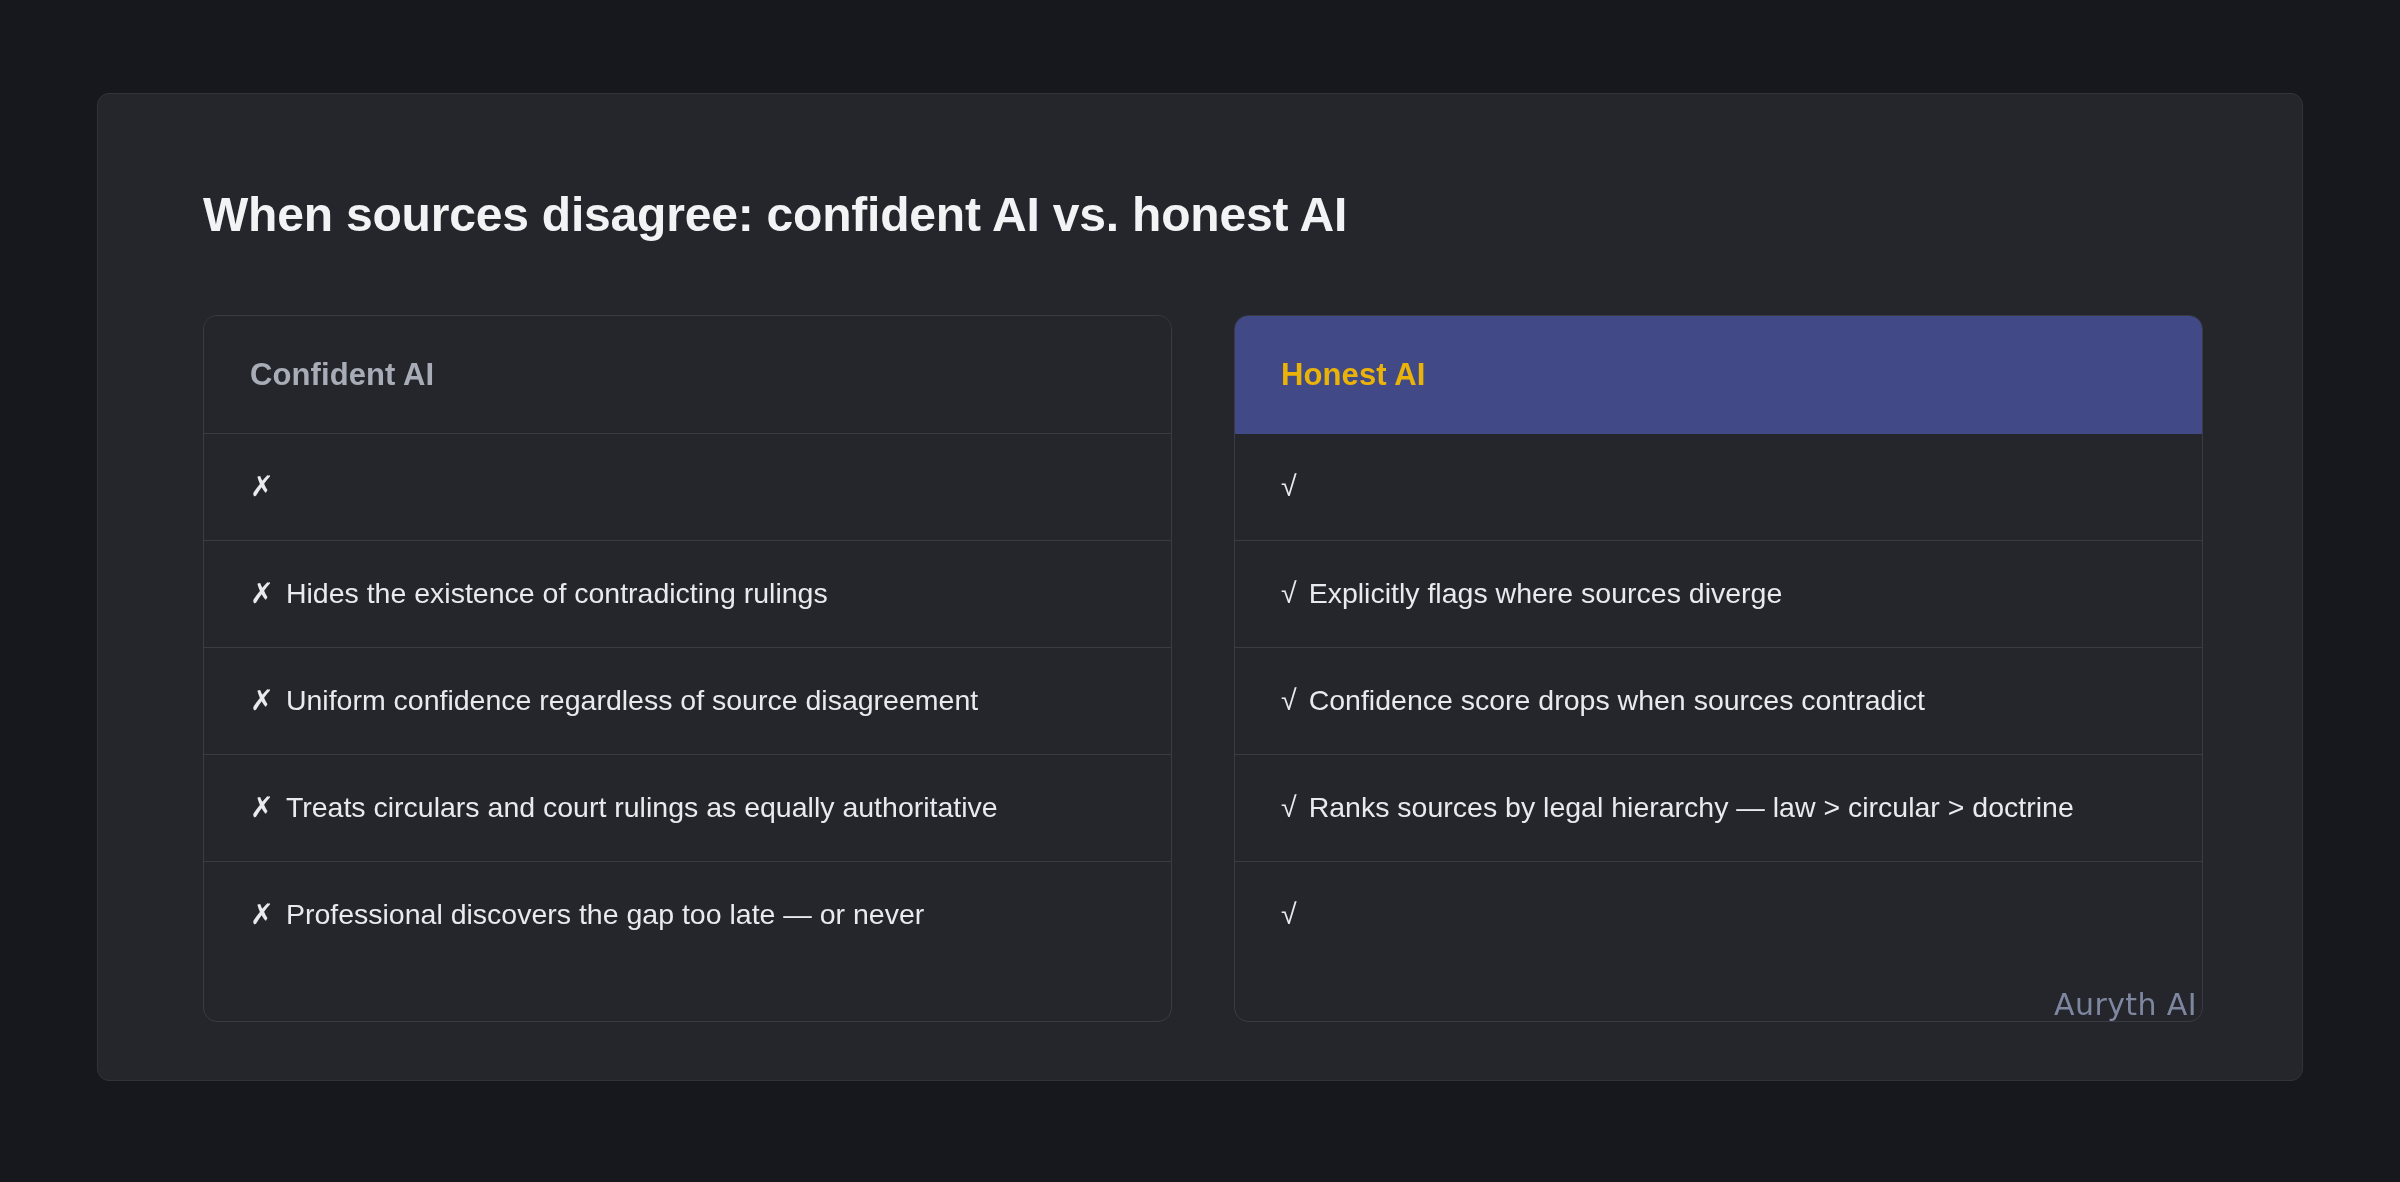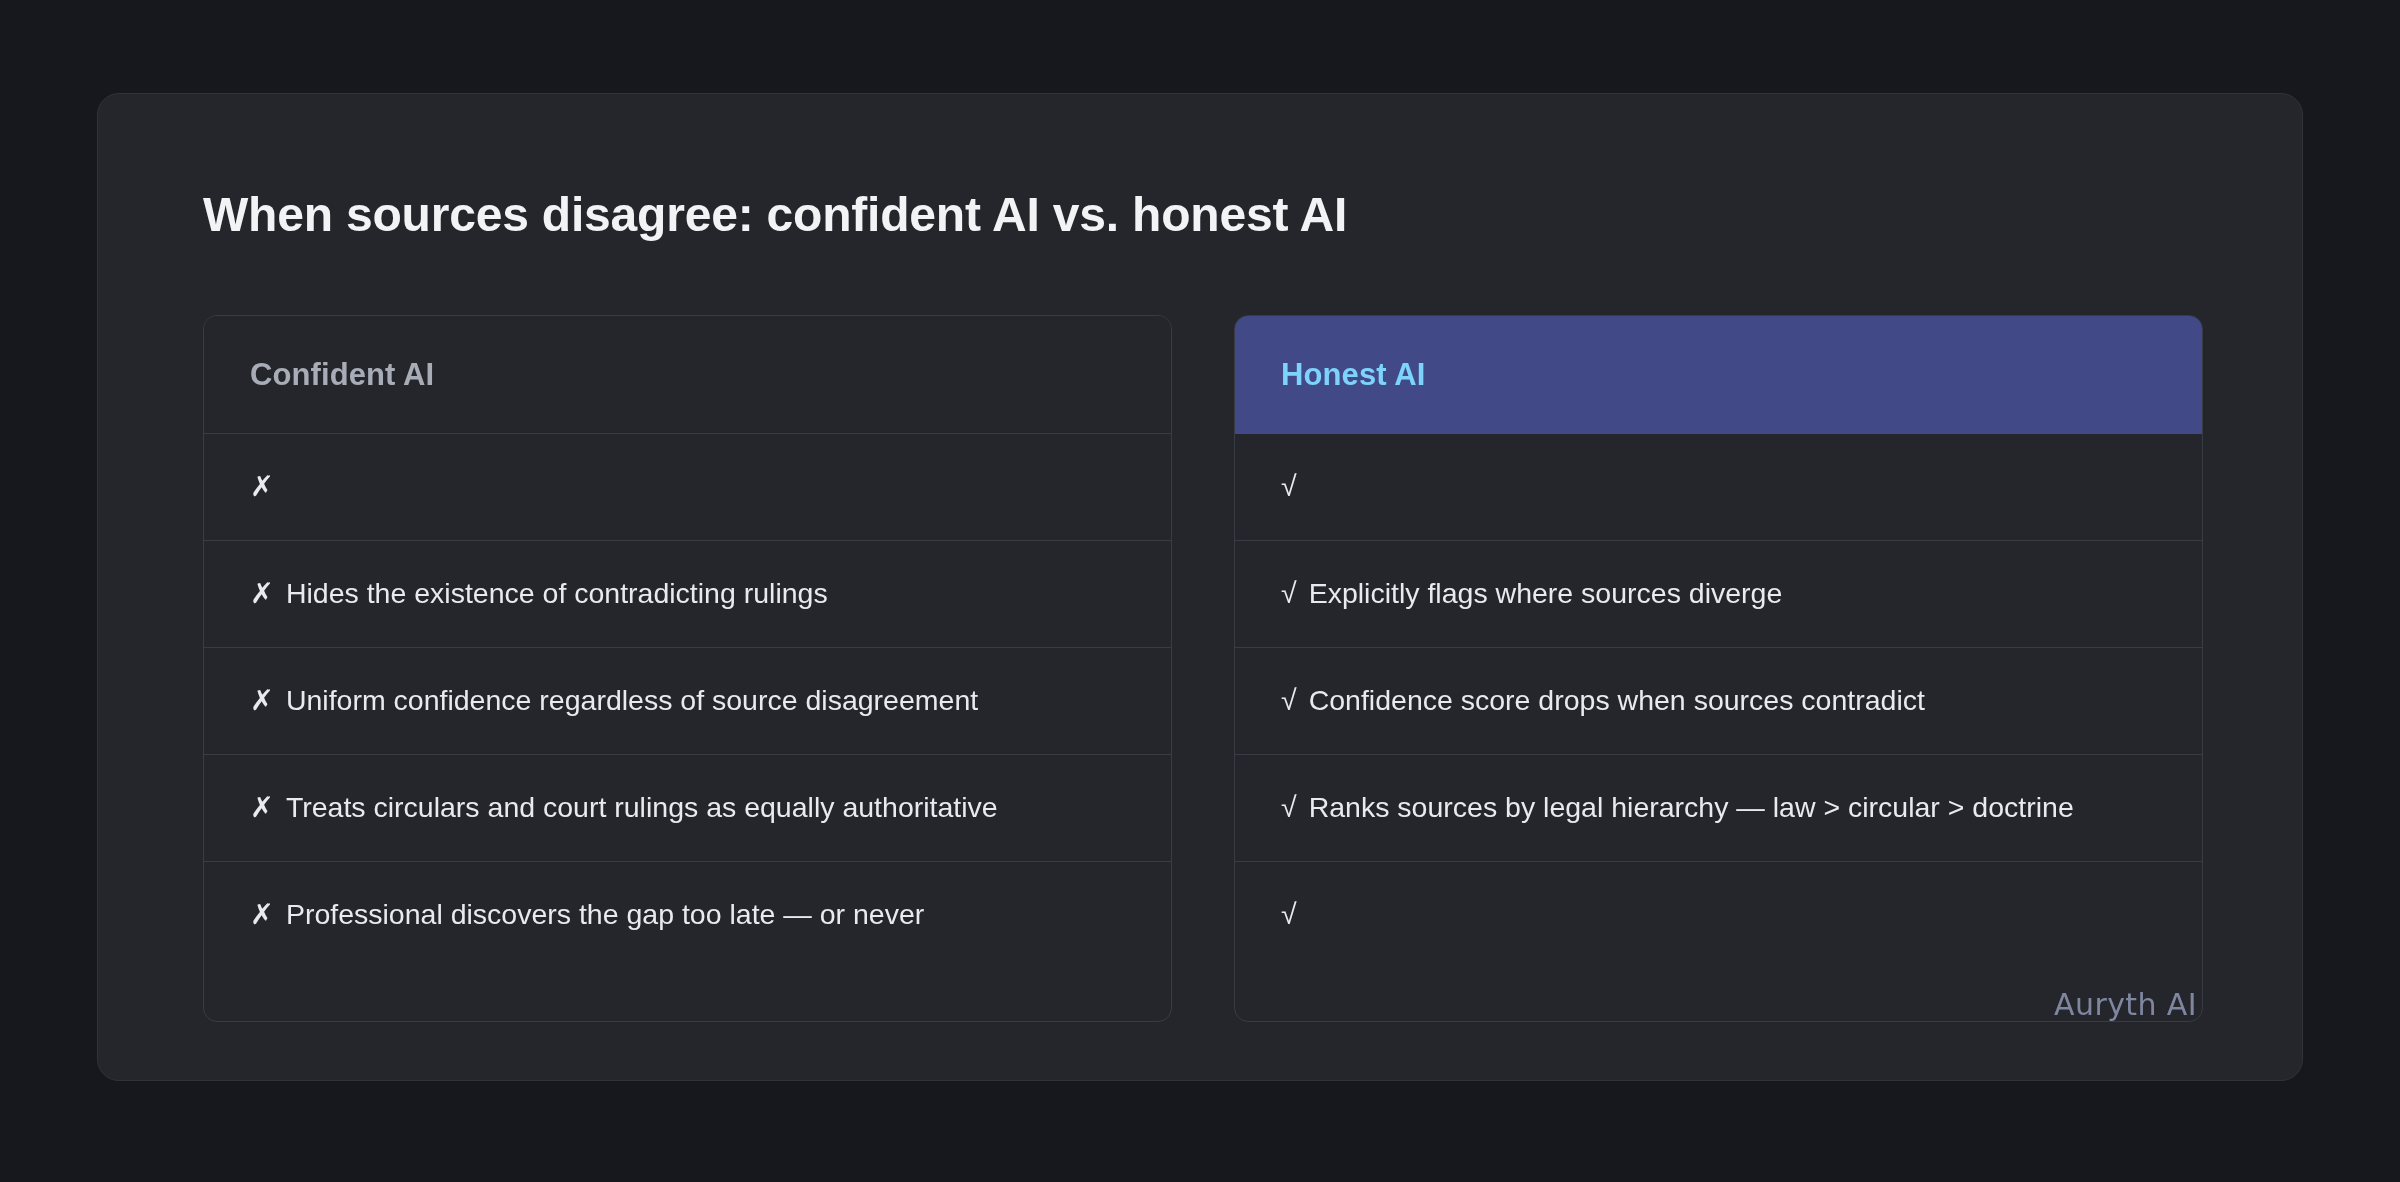--- a/index.html
+++ b/index.html
@@ -26,21 +26,21 @@
   
   .card {
     position: absolute;
     left: 97px;
     top: 93px;
     width: 2206px;
     height: 988px;
     box-sizing: border-box;
     background: #24262b;
     border: 1px solid #30333a;
-    border-radius: 22px;
+    border-radius: 12px;
     padding: 0;
   }
 
   .card-title {
     position: absolute;
     left: 105px;
     top: 93px;
     font-size: 48px;
     font-weight: bold;
     color: #f2f3f5;
@@ -76,21 +76,21 @@
     font-size: 31px;
     font-weight: bold;
     letter-spacing: 0.1px;
   }
   .col-header.plain {
     color: #a7acb6;
     background: #24262b;
     border-bottom: 1px solid #393c44;
   }
   .col-header.accent {
-    color: #7dd3fc;
+    color: #eab308;
     background: #414a87;
   }
 
   .rows {
     display: block;
   }
 
   .row {
     box-sizing: border-box;
     padding: 34px 46px 34px 46px;

